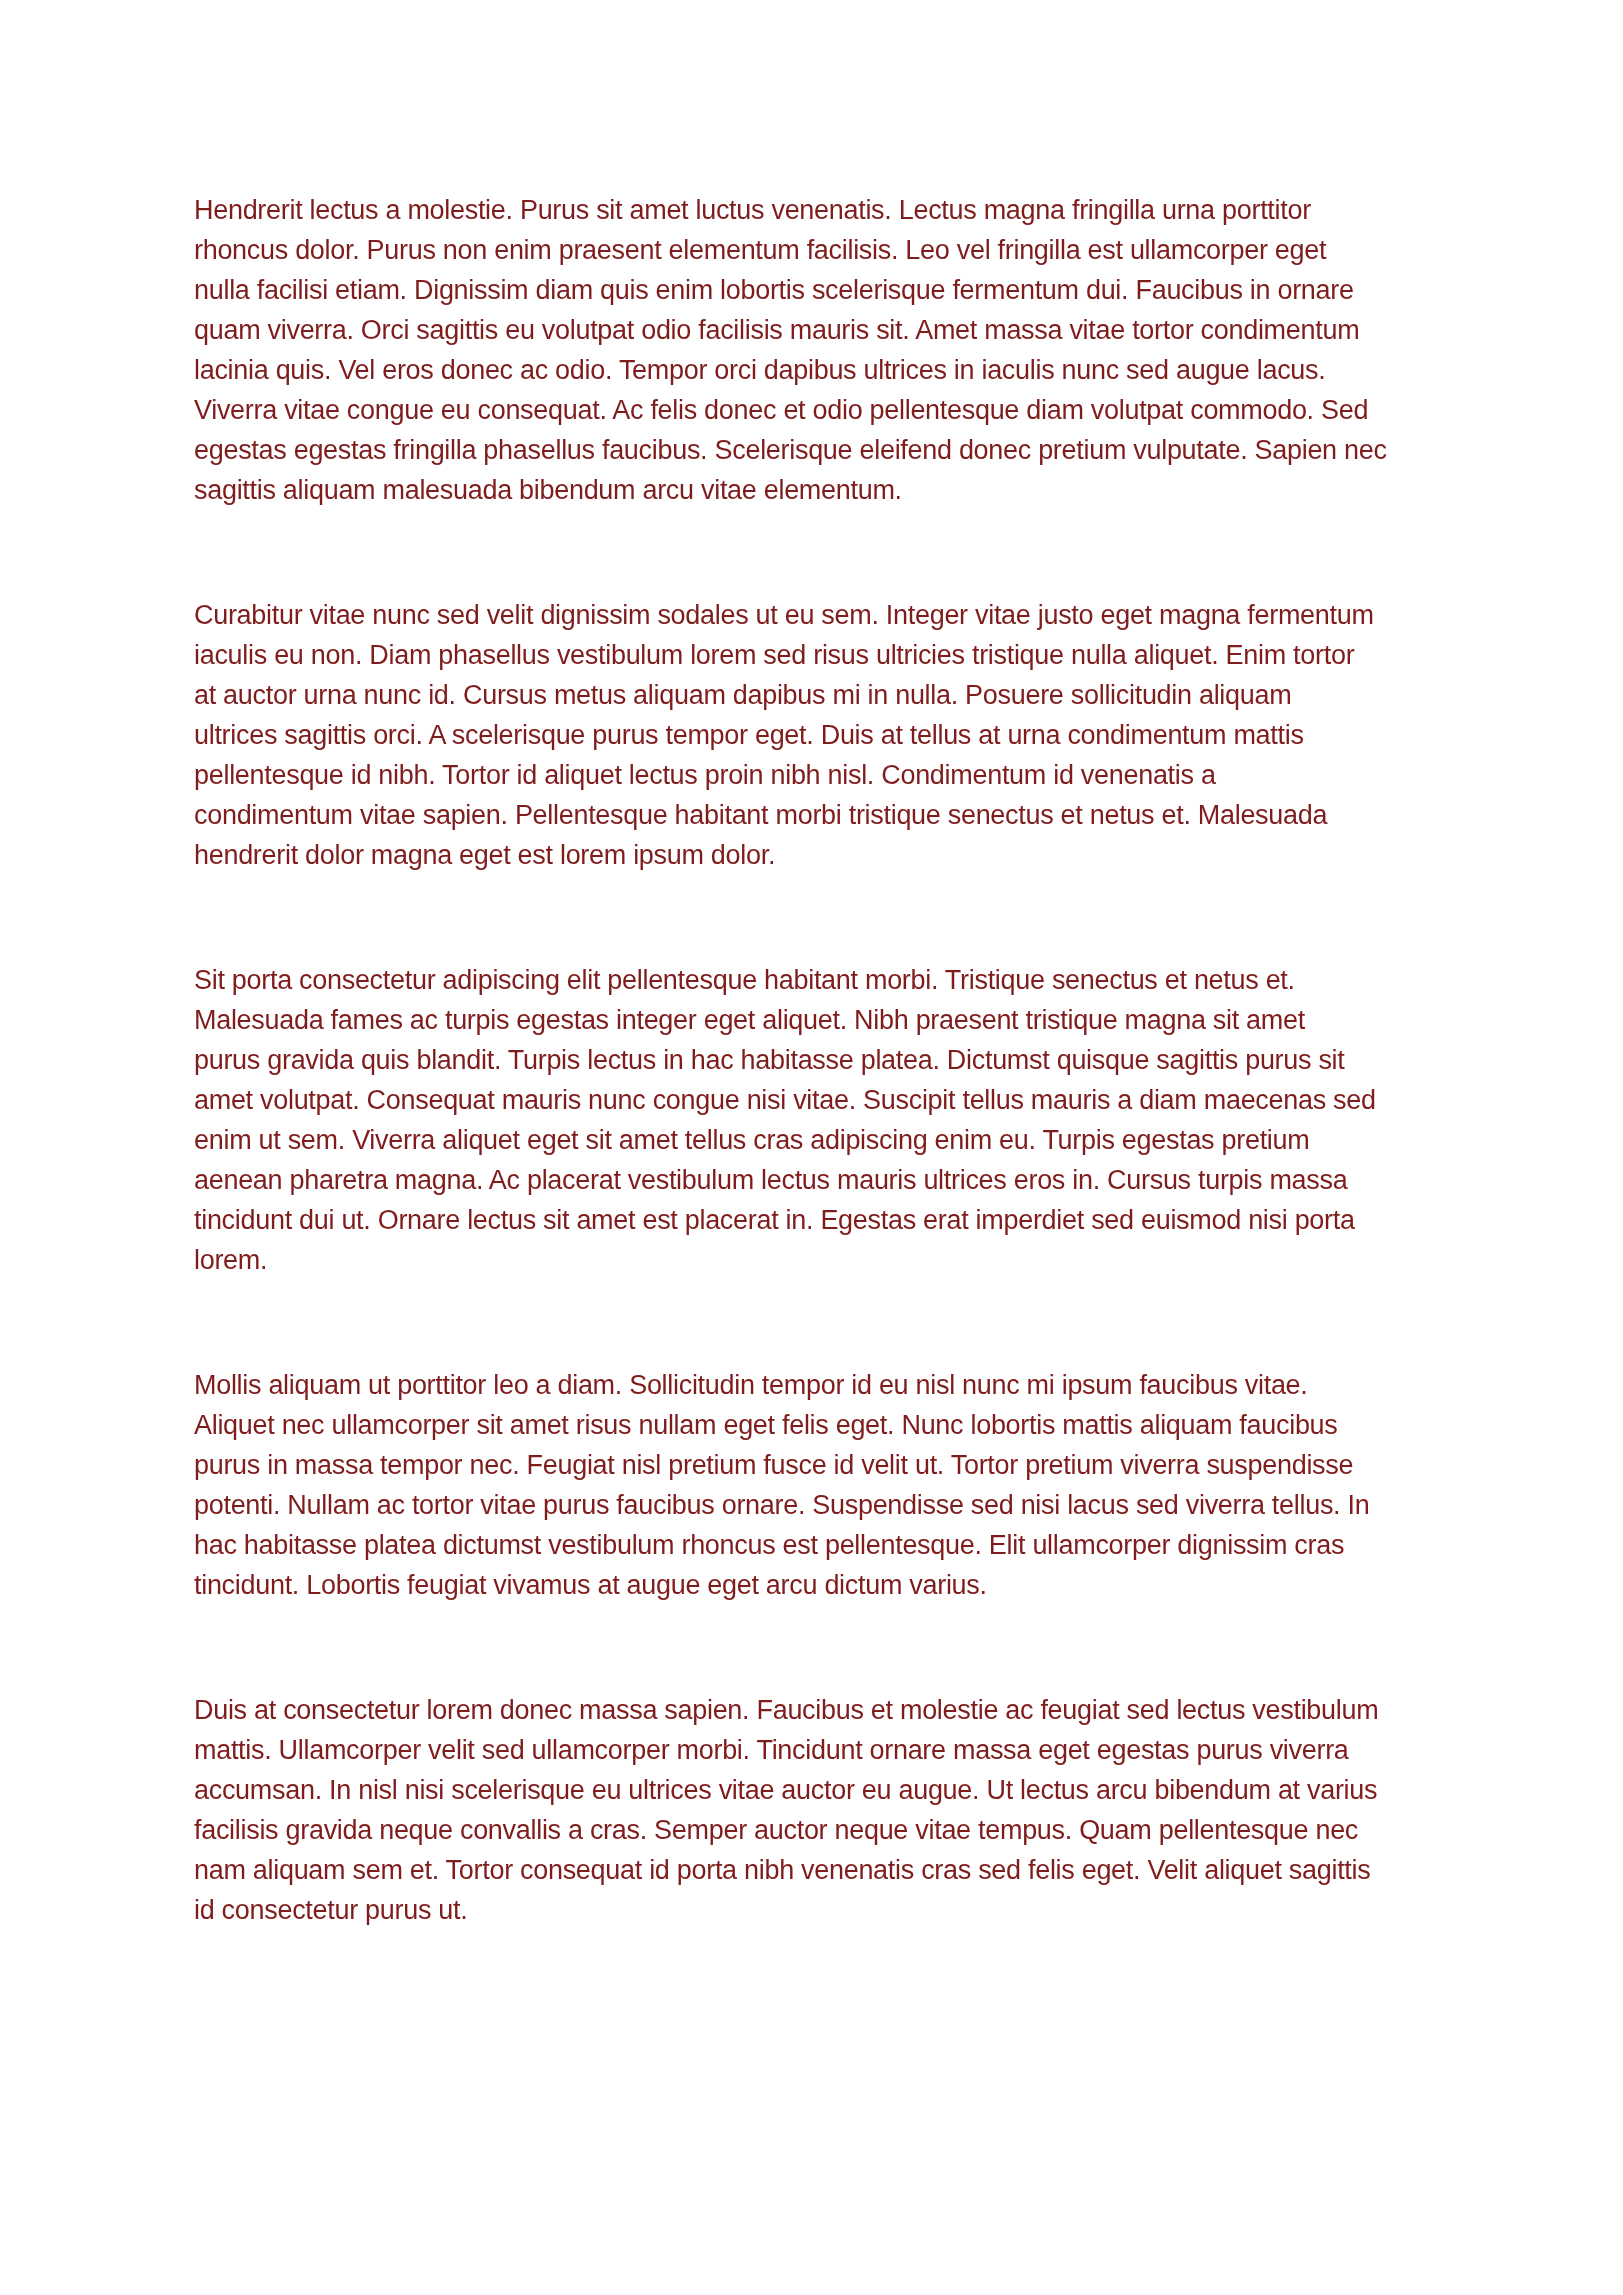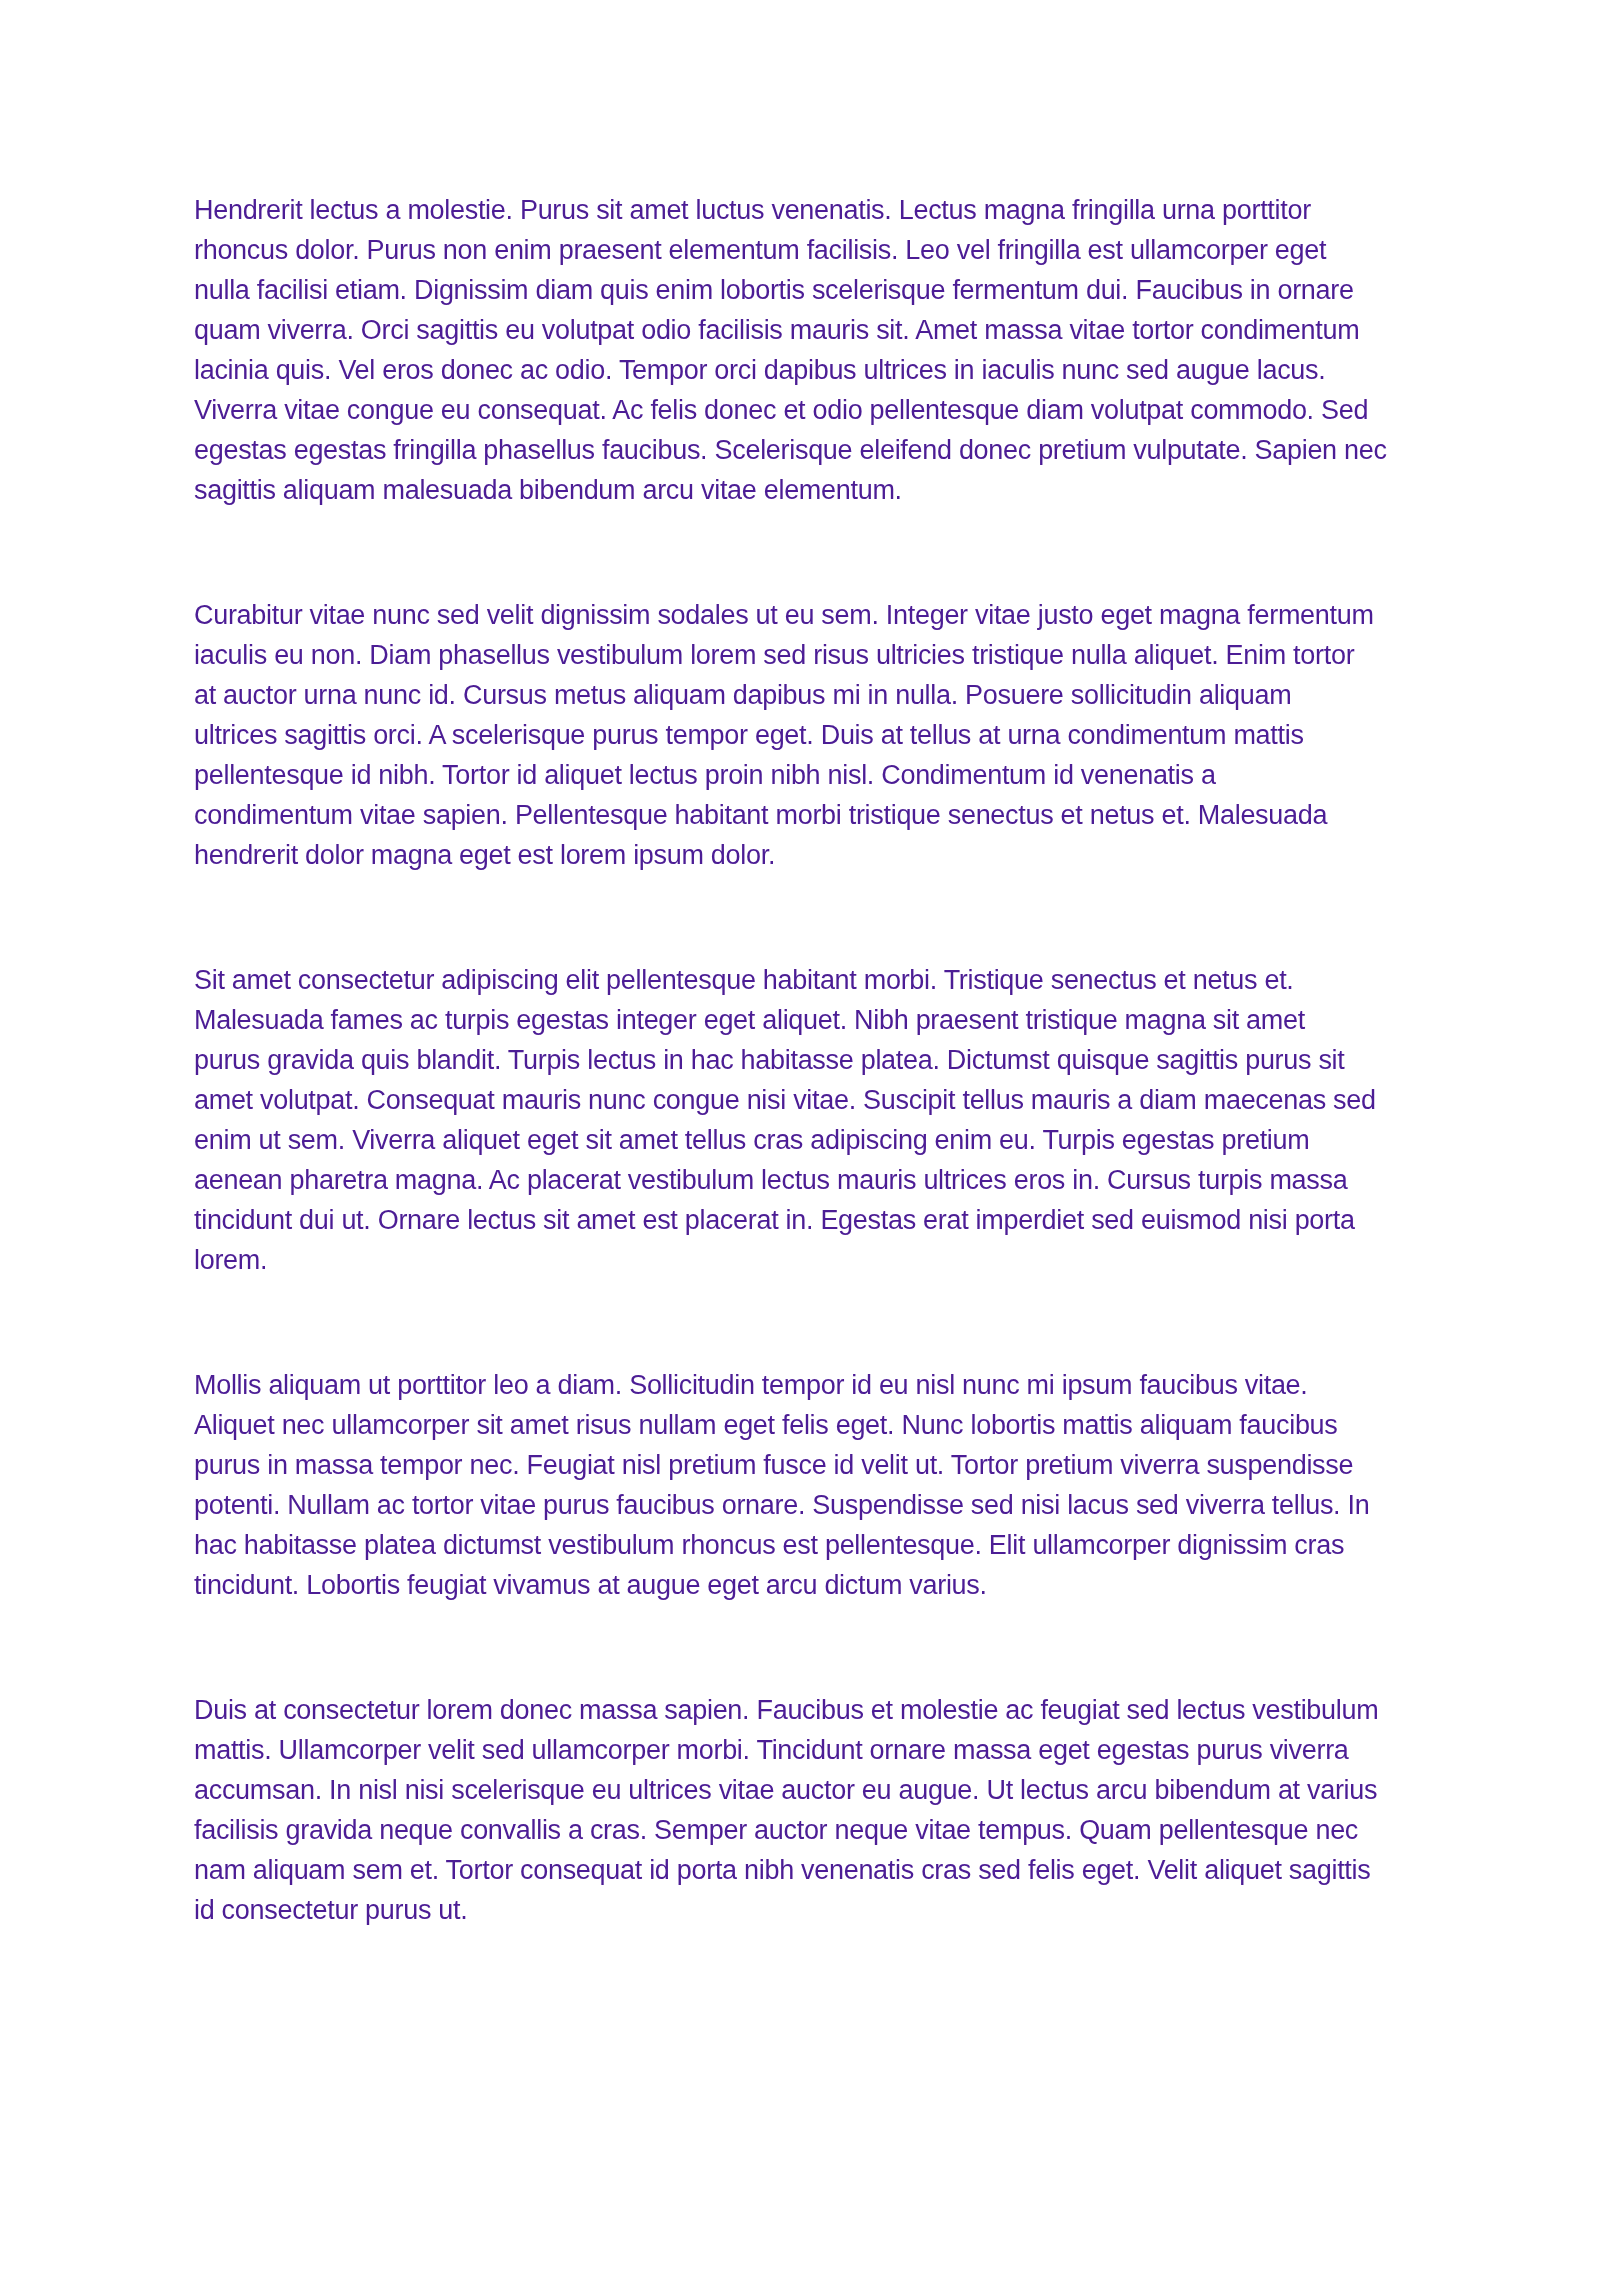--- a/index.html
+++ b/index.html
@@ -24,21 +24,21 @@
   .para {
     margin: 0 0 85px 0;
     padding: 0;
   }
   .line {
     display: block;
     white-space: pre;
     font-size: 27px;
     line-height: 40px;
     letter-spacing: -0.3px;
-    color: #4c1d95;
+    color: #7f1d1d;
   }
 </style>
 </head>
 <body>
 
 <div class="page">
   <div class="doc">
 
     <p class="para">
       <span class="line">Hendrerit lectus a molestie. Purus sit amet luctus venenatis. Lectus magna fringilla urna porttitor</span>
@@ -55,21 +55,21 @@
       <span class="line">Curabitur vitae nunc sed velit dignissim sodales ut eu sem. Integer vitae justo eget magna fermentum</span>
       <span class="line">iaculis eu non. Diam phasellus vestibulum lorem sed risus ultricies tristique nulla aliquet. Enim tortor</span>
       <span class="line">at auctor urna nunc id. Cursus metus aliquam dapibus mi in nulla. Posuere sollicitudin aliquam</span>
       <span class="line">ultrices sagittis orci. A scelerisque purus tempor eget. Duis at tellus at urna condimentum mattis</span>
       <span class="line">pellentesque id nibh. Tortor id aliquet lectus proin nibh nisl. Condimentum id venenatis a</span>
       <span class="line">condimentum vitae sapien. Pellentesque habitant morbi tristique senectus et netus et. Malesuada</span>
       <span class="line">hendrerit dolor magna eget est lorem ipsum dolor.</span>
     </p>
 
     <p class="para">
-      <span class="line">Sit amet consectetur adipiscing elit pellentesque habitant morbi. Tristique senectus et netus et.</span>
+      <span class="line">Sit porta consectetur adipiscing elit pellentesque habitant morbi. Tristique senectus et netus et.</span>
       <span class="line">Malesuada fames ac turpis egestas integer eget aliquet. Nibh praesent tristique magna sit amet</span>
       <span class="line">purus gravida quis blandit. Turpis lectus in hac habitasse platea. Dictumst quisque sagittis purus sit</span>
       <span class="line">amet volutpat. Consequat mauris nunc congue nisi vitae. Suscipit tellus mauris a diam maecenas sed</span>
       <span class="line">enim ut sem. Viverra aliquet eget sit amet tellus cras adipiscing enim eu. Turpis egestas pretium</span>
       <span class="line">aenean pharetra magna. Ac placerat vestibulum lectus mauris ultrices eros in. Cursus turpis massa</span>
       <span class="line">tincidunt dui ut. Ornare lectus sit amet est placerat in. Egestas erat imperdiet sed euismod nisi porta</span>
       <span class="line">lorem.</span>
     </p>
 
     <p class="para">

